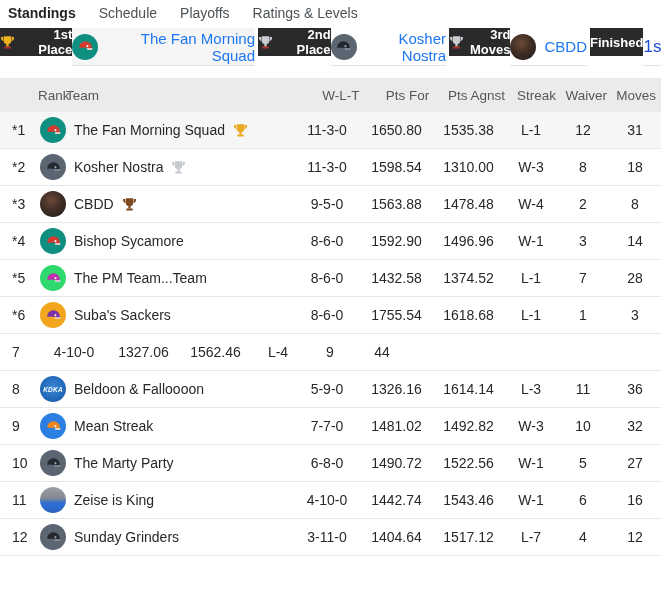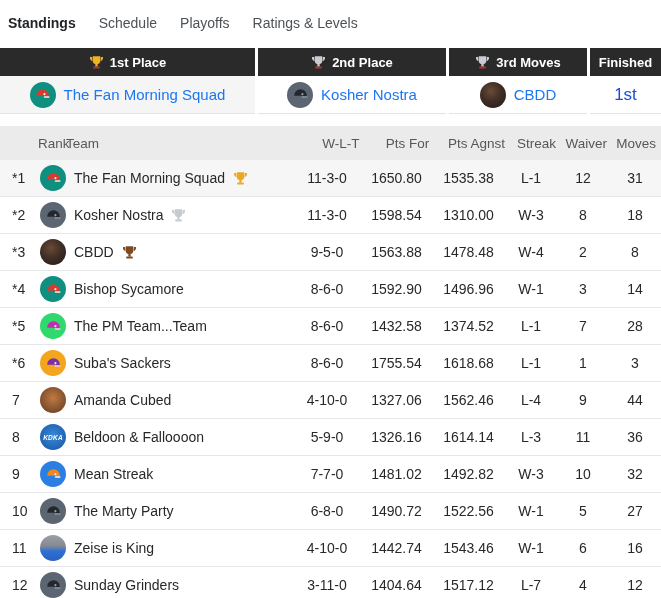--- a/index.html
+++ b/index.html
@@ -1,27 +1,27 @@
 <!DOCTYPE html>
 <html><head>
 <meta charset="utf-8">
 <style>
   * { margin:0; padding:0; box-sizing:border-box; }
   html,body { background:#fff; }
   body { font-family:"Liberation Sans", sans-serif; color:#26282a; }
   #app { width:661px; height:598px; background:#fff; overflow:hidden; }
 
   
-  .tabs { display:flex; align-items:center; gap:23px; padding:10px 0 12px 8px; height:48px; }
+  .tabs { display:flex; align-items:center; gap:23px; padding:10px 0 12px 8px; height:28px; }
   .tab { font-size:14px; color:#4d5256; cursor:pointer; text-decoration:none; }
   .tab.active { color:#232629; font-weight:bold; }
 
   
   .podium { display:flex; gap:3px; }
-  .pcol { display:flex; flex-direction:column;text-align:right; }
+  .pcol { display:flex; flex-direction:row;text-align:right; }
   .pcol.c1 { width:255px; }
   .pcol.c2 { width:188px; }
   .pcol.c3 { width:138px; }
   .pcol.c4 { width:71px; }
   .phead { height:28px; background:#2b2a2a; color:#fff; font-size:13px; font-weight:bold;
            display:flex; align-items:center; justify-content:center; gap:6px; }
   .pval { height:38px; display:flex; align-items:center; justify-content:center; gap:8px;
           border-bottom:1px solid #e3e4e6; background:#fff; }
   .pcol.c1 .pval { background:#f5f5f6; }
   .plink { color:#1d76f2; font-size:15px; text-decoration:none; cursor:pointer; }
@@ -299,24 +299,20 @@
       <div class="c-wlt">8-6-0</div>
       <div class="c-pf">1755.54</div>
       <div class="c-pa">1618.68</div>
       <div class="c-st">L-1</div>
       <div class="c-wv">1</div>
       <div class="c-mv">3</div>
     </div>
 
     <div class="tr">
       <div class="c-rank">7</div>
-      <div class="c-team">
-        <span class="avatar av-amanda"></span>
-        <a class="tname">Amanda Cubed</a>
-      </div>
       <div class="c-wlt">4-10-0</div>
       <div class="c-pf">1327.06</div>
       <div class="c-pa">1562.46</div>
       <div class="c-st">L-4</div>
       <div class="c-wv">9</div>
       <div class="c-mv">44</div>
     </div>
 
     <div class="tr">
       <div class="c-rank">8</div>

